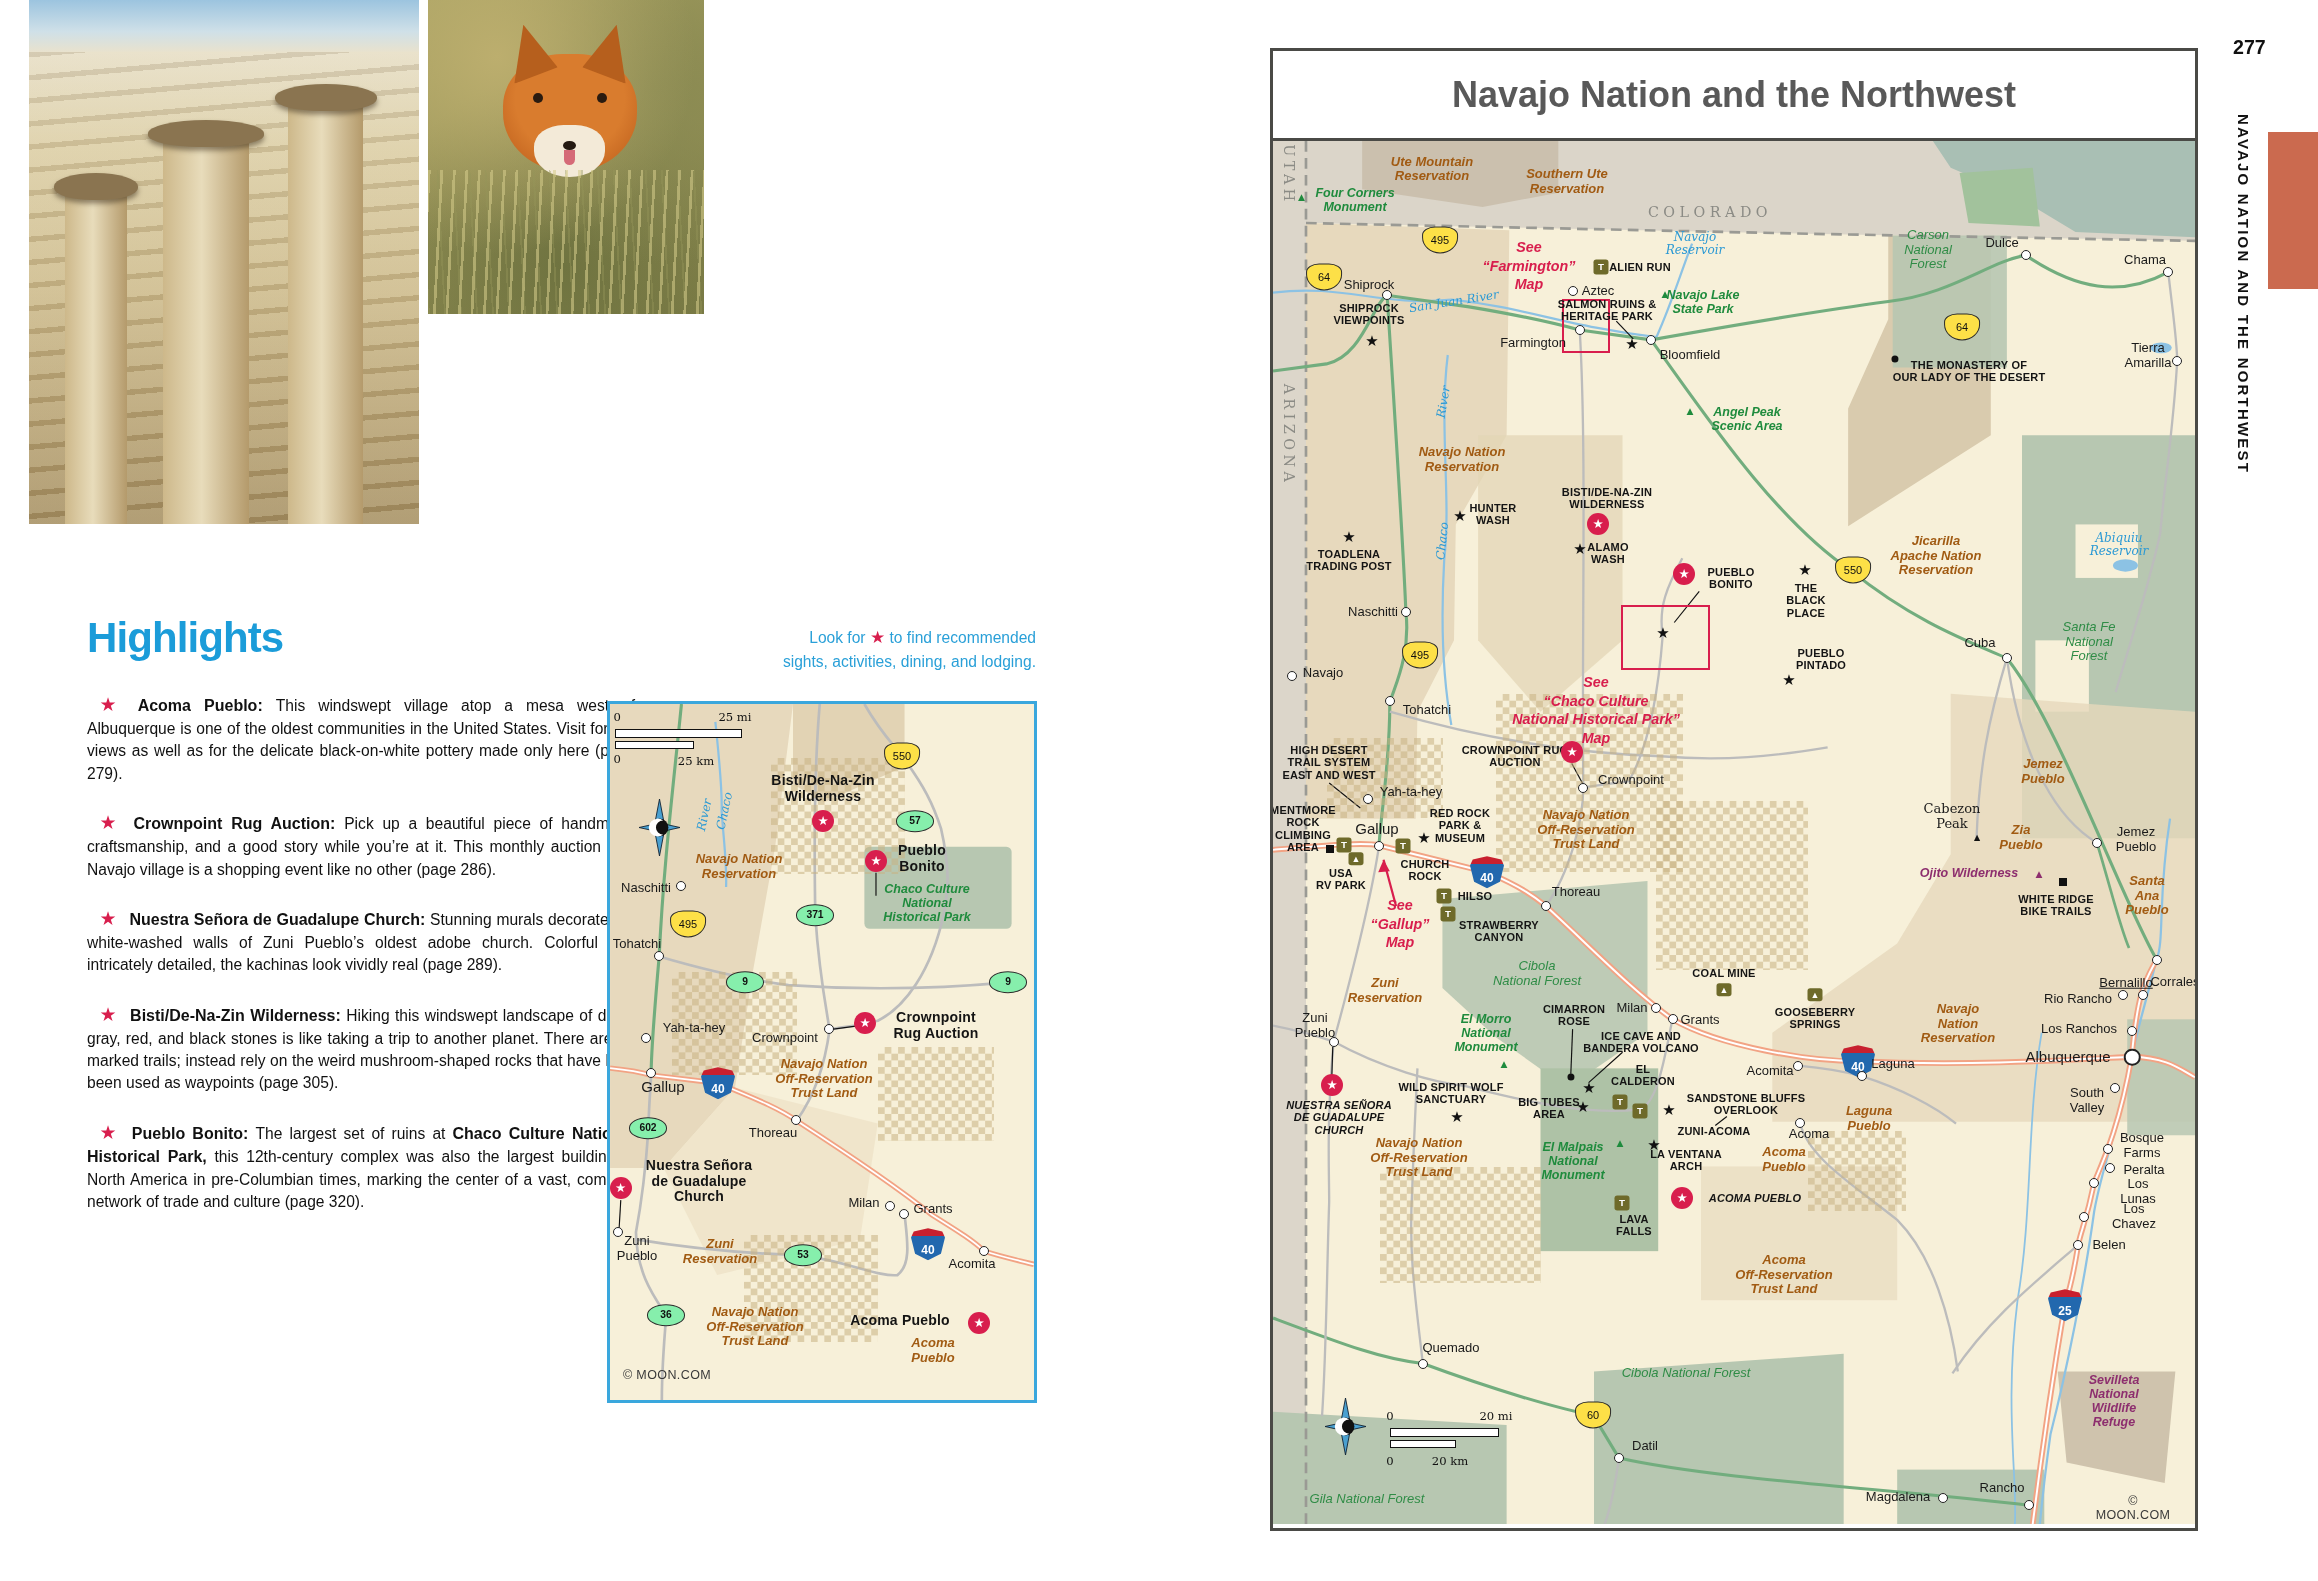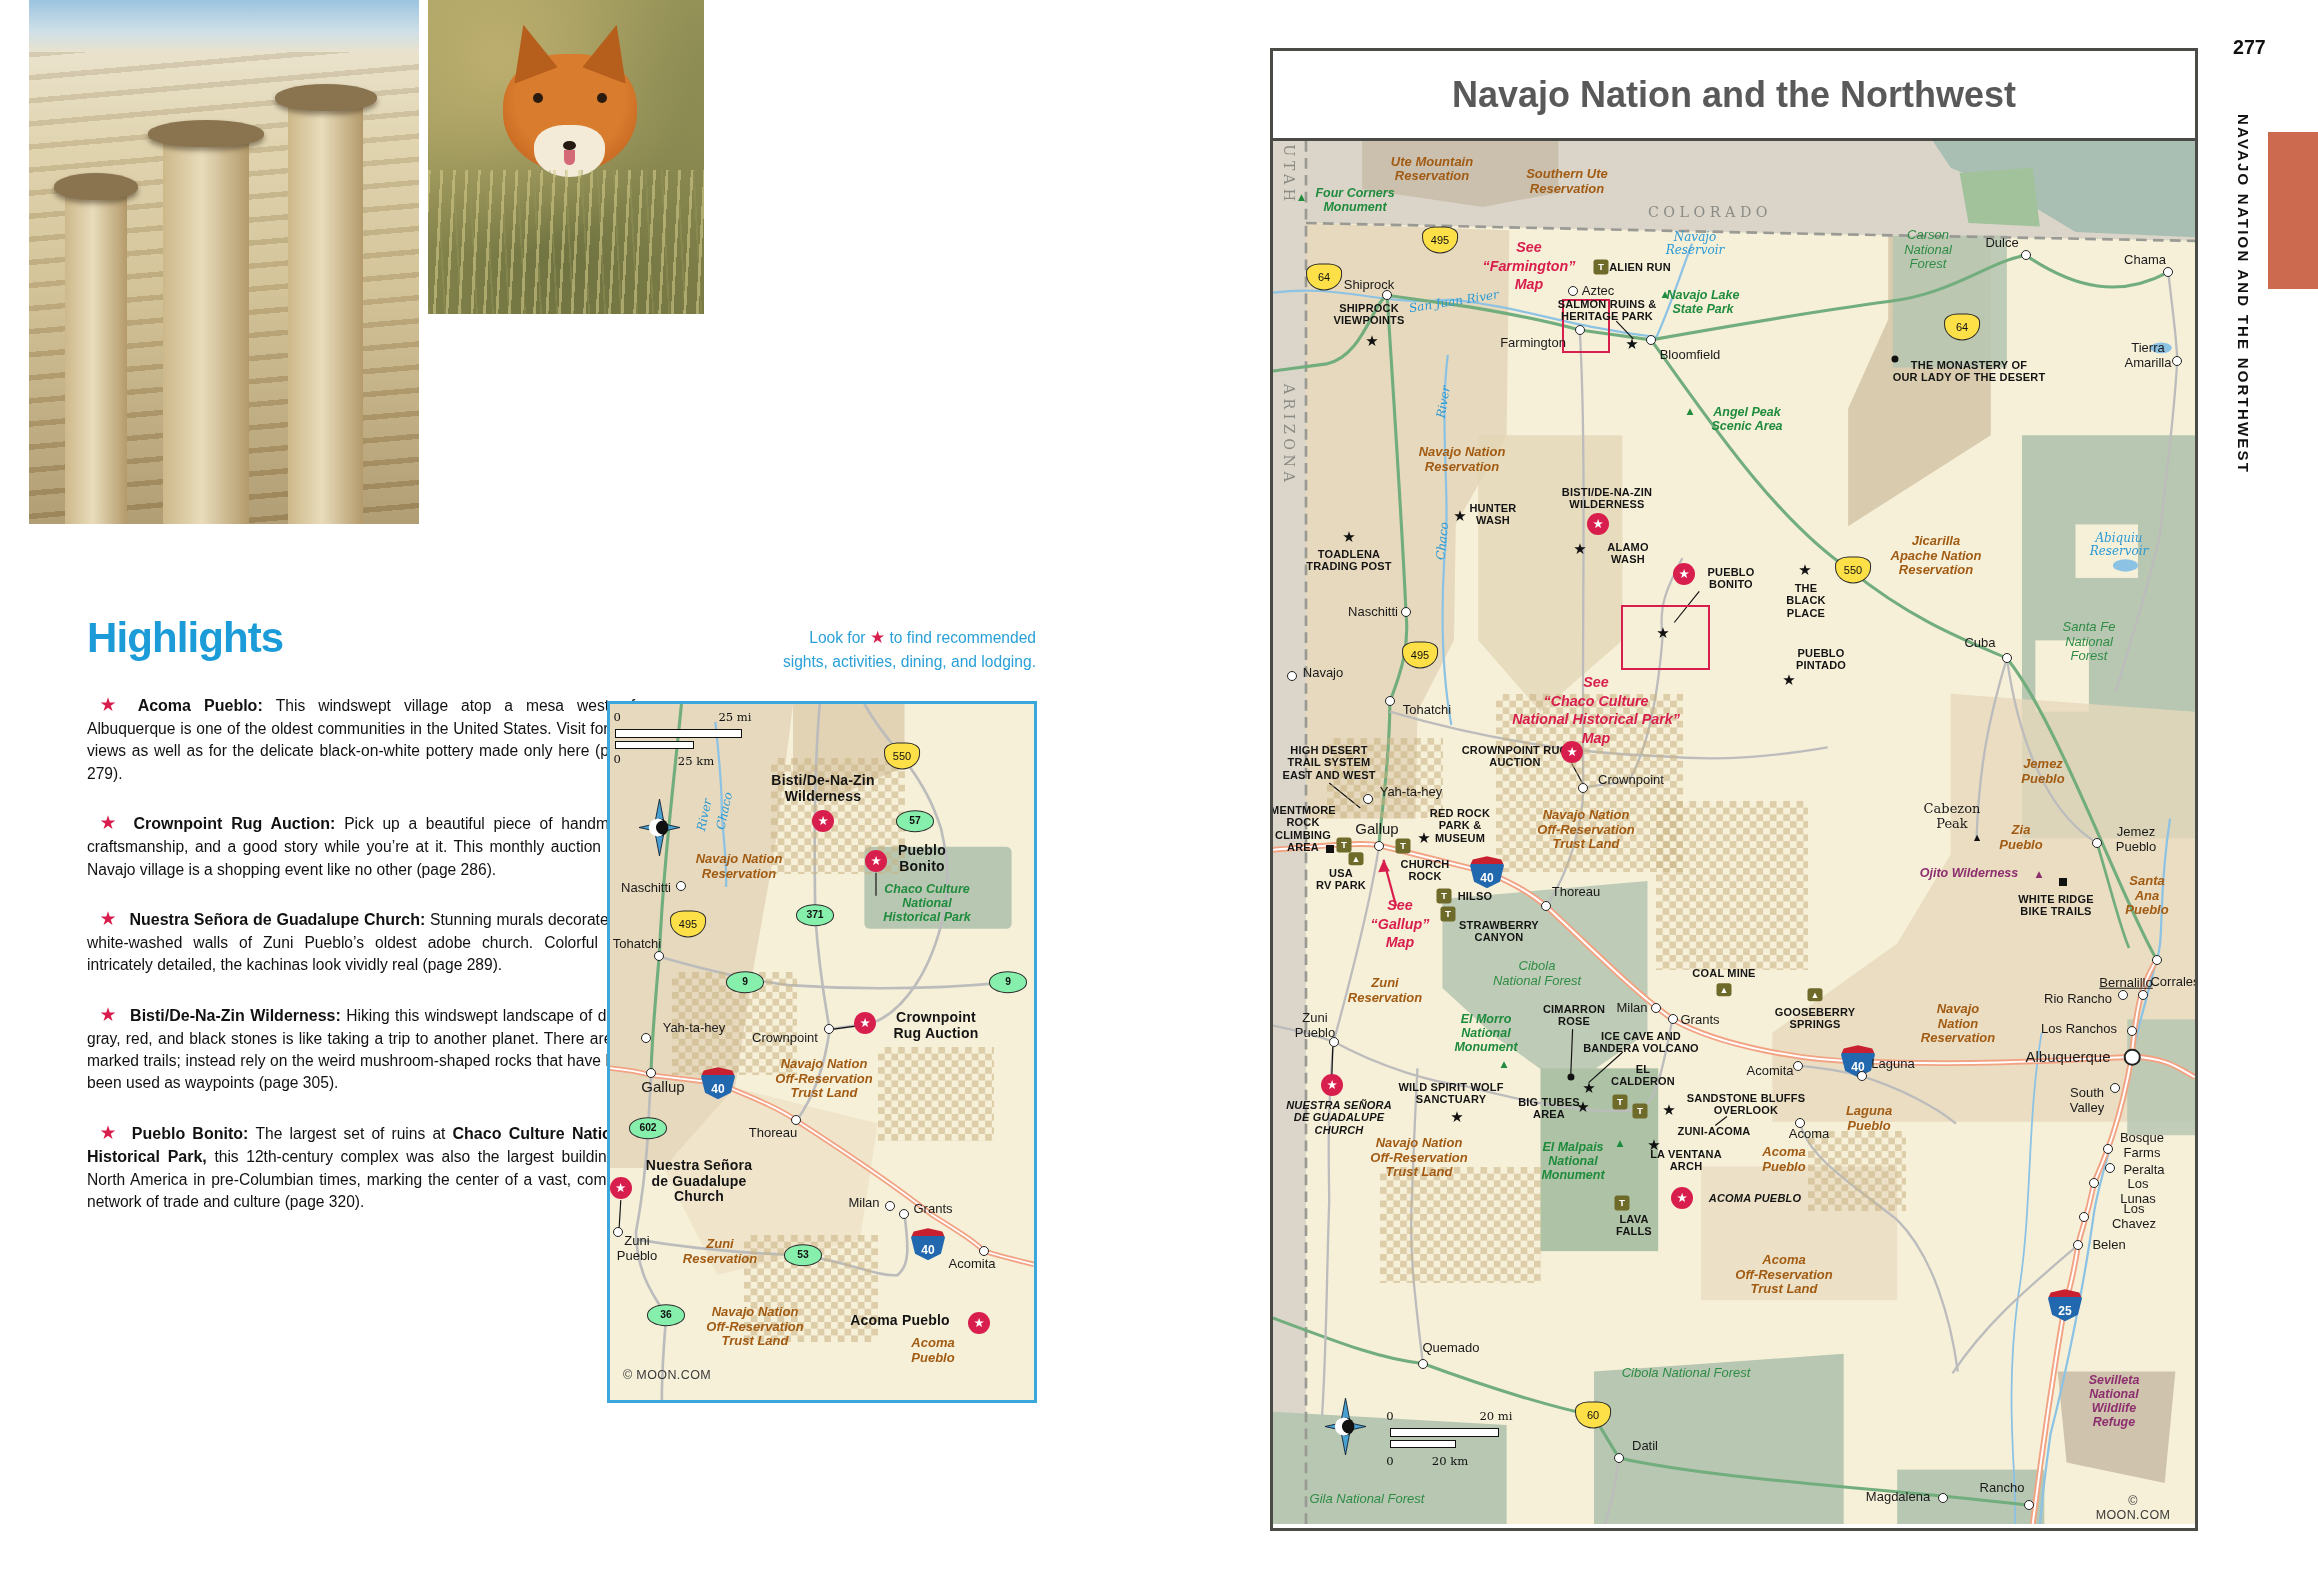--- a/index.html
+++ b/index.html
@@ -390,21 +390,21 @@
 Reservation</div>
         <div class="lbl water" style="left: 171px; top: 261px; --rot: -80deg;">River</div>
         <div class="lbl water" style="left: 170px; top: 400px; --rot: -84deg;">Chaco</div>
         <div class="lbl starb" style="left: 187px; top: 375px;">★</div>
         <div class="lbl poi" style="left: 220px; top: 373px;">HUNTER
 WASH</div>
         <div class="lbl poi" style="left: 334px; top: 357px;">BISTI/DE-NA-ZIN
 WILDERNESS</div>
         <div class="lbl starr" style="left: 325px; top: 383px;">★</div>
         <div class="lbl starb" style="left: 307px; top: 408px;">★</div>
-        <div class="lbl poi" style="left: 335px; top: 412px; margin-left: 20px;">ALAMO
+        <div class="lbl poi" style="left: 335px; top: 412px;">ALAMO
 WASH</div>
         <div class="lbl starb" style="left: 76px; top: 396px;">★</div>
         <div class="lbl poi" style="left: 76px; top: 419px;">TOADLENA
 TRADING POST</div>
         <div class="lbl town" style="left: 100px; top: 471px;">Naschitti</div>
         <div class="lbl dot" style="left: 133px; top: 471px;"></div>
         <div class="lbl us" style="left: 147px; top: 514px;">495</div>
         <div class="lbl town" style="left: 50px; top: 532px;">Navajo</div>
         <div class="lbl dot" style="left: 19px; top: 535px;"></div>
         <div class="lbl town" style="left: 154px; top: 569px;">Tohatchi</div>

